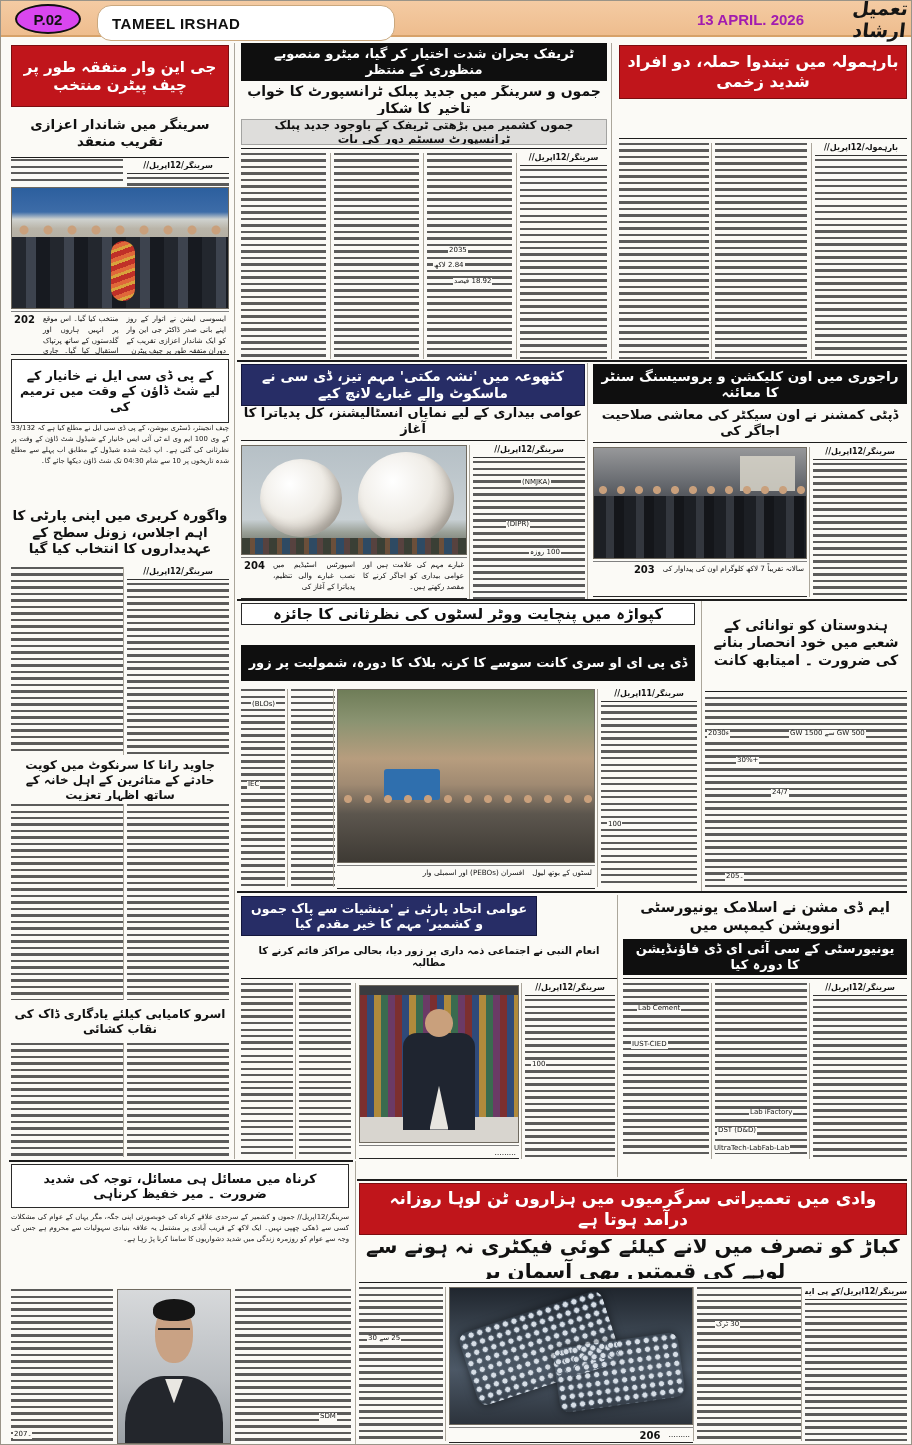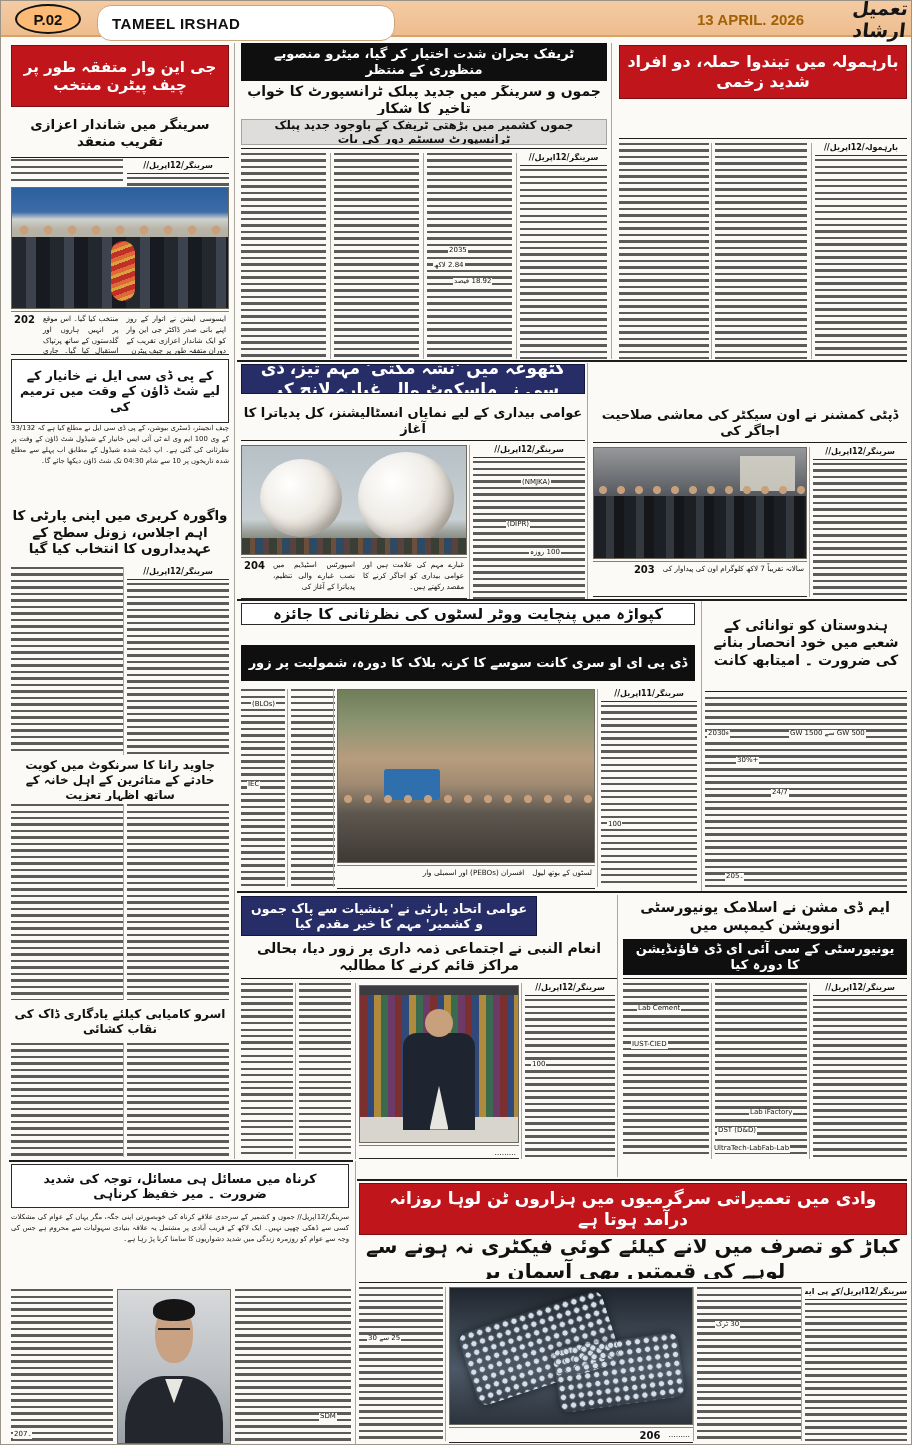--- a/index.html
+++ b/index.html
@@ -23,25 +23,25 @@
   .vline{background:#aba69b;}
   .hrule{background:#1d1d1d;}
   .cap{font-size:7.2px;line-height:1.5;color:#111;text-align:justify;border-top:1px solid #808080;
        border-bottom:1.4px solid #262626;padding:2px 3px;display:flex;gap:8px;align-items:flex-start;overflow:hidden;}
   .cap .no{font-weight:bold;font-size:10px;line-height:1.1;}
   .tok{position:absolute;font-size:7px;line-height:1.1;background:#fbfaf6;padding:0 1px;
        white-space:nowrap;color:#111;z-index:3;}
   .body-sm{font-size:6.9px;line-height:1.6;text-align:justify;color:#141414;overflow:hidden;}
   
   #hdr{background:linear-gradient(180deg,#f4cba3,#eebd8e);border-bottom:2px solid #d7a269;}
-  #badge{border:2.5px solid #111;border-radius:50%;background:#fdba74;display:flex;align-items:center;
+  #badge{border:2.5px solid #111;border-radius:50%;background:#d946ef;display:flex;align-items:center;
          justify-content:center;font-family:"Liberation Sans",sans-serif;font-weight:bold;font-size:15px;color:#111;}
   #masthead{background:#fff;border-radius:14px;border:1px solid #caa87e;display:flex;align-items:center;
          padding:0 14px;font-family:"Liberation Sans",sans-serif;font-weight:bold;font-size:15px;letter-spacing:.5px;color:#101010;}
-  #hdate{font-family:"Liberation Sans",sans-serif;font-weight:bold;font-size:15px;color:#a16207;
+  #hdate{font-family:"Liberation Sans",sans-serif;font-weight:bold;font-size:15px;color:#a21caf;
          display:flex;align-items:center;justify-content:flex-end;}
   #hlogo{font-weight:bold;font-size:19px;color:#151515;transform:skewX(-6deg);display:flex;align-items:center;justify-content:center;}
   
   .photo{position:absolute;overflow:hidden;border:1px solid #6f6a60;box-sizing:border-box;}
   .ph-group{background:linear-gradient(180deg,#2c5f9e 0%,#3d6ca8 20%,#cfd2cf 26%,#b9b4a8 34%,#9a958a 100%);}
   .ph-group .heads{position:absolute;left:0;right:0;top:29%;height:16px;
       background-image:radial-gradient(circle,#c9a07c 0 4px,transparent 5px);background-size:24px 14px;}
   .ph-group .crowd{position:absolute;left:0;right:0;top:41%;bottom:0;
       background:repeating-linear-gradient(90deg,#23272e 0 14px,#3d434e 14px 24px,#171a20 24px 38px);}
   .ph-group .garland{position:absolute;left:46%;top:44%;width:24px;height:50%;border-radius:12px;
@@ -156,40 +156,41 @@
 
   <div class="abs hl red rtl" style="left:618px;top:44px;width:288px;height:54px;font-size:16px">بارہمولہ میں تیندوا حملہ، دو افراد شدید زخمی</div>
   <div class="abs hrule" style="left:618px;top:137px;width:288px;height:1px"></div>
   <div class="abs dl rtl" style="left:814px;top:142px;width:92px;height:13px">بارہمولہ/12اپریل//</div>
   <div class="abs sim" style="left:618px;top:142px;width:90px;height:216px"></div>
   <div class="abs sim" style="left:714px;top:142px;width:92px;height:216px"></div>
   <div class="abs sim" style="left:814px;top:158px;width:92px;height:200px"></div>
   <div class="abs vline" style="left:710px;top:142px;width:1px;height:216px"></div>
   <div class="abs vline" style="left:810px;top:142px;width:1px;height:216px"></div>
 
-  <div class="abs hl navy rtl" style="left:240px;top:363px;width:344px;height:30px;font-size:17px">کٹھوعہ میں 'نشہ مکتی' مہم تیز، ڈی سی نے ماسکوٹ والے غبارے لانچ کیے</div>
+  <div class="abs hl navy rtl" style="left:240px;top:363px;width:344px;height:42px;font-size:14px">کٹھوعہ میں 'نشہ مکتی' مہم تیز، ڈی سی نے ماسکوٹ والے غبارے لانچ کیے</div>
   <div class="abs subh rtl" style="left:240px;top:404px;width:344px;height:32px;font-size:13px">عوامی بیداری کے لیے نمایاں انسٹالیشنز، کل پدیاترا کا آغاز</div>
   <div class="abs hrule" style="left:240px;top:439px;width:344px;height:1px"></div>
   <div class="abs dl rtl" style="left:472px;top:444px;width:112px;height:13px">سرینگر/12اپریل//</div>
   <div class="abs sim" style="left:472px;top:460px;width:112px;height:138px"></div>
   <div class="abs vline" style="left:468px;top:444px;width:1px;height:154px"></div>
   <div class="photo ph-balloons" style="left:240px;top:444px;width:226px;height:110px">
     <div class="balloon" style="left:8%;top:12%;width:82px;height:78px"></div>
     <div class="balloon" style="left:52%;top:6%;width:96px;height:92px"></div>
     <div class="crowdline"></div>
   </div>
   <div class="abs cap rtl" style="left:240px;top:556px;width:226px;height:42px">
     <span>غبارے مہم کی علامت ہیں اور عوامی بیداری کو اجاگر کرنے کا مقصد رکھتے ہیں۔</span>
     <span>اسپورٹس اسٹیڈیم میں نصب غبارے والی تنظیم، پدیاترا کے آغاز کی</span>
     <span class="no">204</span>
   </div>
   <span class="tok" style="left:520px;top:478px">(NMJKA)</span>
   <span class="tok" style="left:505px;top:520px">(DIPR)</span>
   <span class="tok rtl" style="left:528px;top:548px">100 روزہ</span>
 
+  <div class="abs hl blackbar rtl" style="left:592px;top:363px;width:314px;height:40px;font-size:13.5px">راجوری میں اون کلیکشن و پروسیسنگ سنٹر کا معائنہ</div>
   <div class="abs subh rtl" style="left:592px;top:406px;width:314px;height:32px;font-size:13px">ڈپٹی کمشنر نے اون سیکٹر کی معاشی صلاحیت اجاگر کی</div>
   <div class="abs hrule" style="left:592px;top:441px;width:314px;height:1px"></div>
   <div class="abs dl rtl" style="left:812px;top:446px;width:94px;height:13px">سرینگر/12اپریل//</div>
   <div class="abs sim" style="left:812px;top:462px;width:94px;height:134px"></div>
   <div class="abs vline" style="left:808px;top:446px;width:1px;height:150px"></div>
   <div class="photo ph-rajouri" style="left:592px;top:446px;width:214px;height:112px">
     <div class="banner"></div>
       <div class="heads"></div>
       <div class="crowd"></div>
   </div>
@@ -222,21 +223,21 @@
   <div class="abs subh rtl" style="left:704px;top:598px;width:202px;height:88px;font-size:14px">ہندوستان کو توانائی کے شعبے میں خود انحصار بنانے کی ضرورت ۔ امیتابھ کانت</div>
   <div class="abs hrule" style="left:704px;top:690px;width:202px;height:1px"></div>
   <div class="abs sim" style="left:704px;top:696px;width:202px;height:190px"></div>
   <span class="tok" style="left:706px;top:729px">2030ء</span>
   <span class="tok rtl" style="left:788px;top:729px">GW 500 سے GW 1500</span>
   <span class="tok" style="left:735px;top:756px">30%+</span>
   <span class="tok" style="left:770px;top:788px">24/7</span>
   <span class="tok" style="left:724px;top:872px">205۔</span>
 
   <div class="abs hl navy rtl" style="left:240px;top:895px;width:296px;height:40px;font-size:12.5px">عوامی اتحاد پارٹی نے 'منشیات سے پاک جموں و کشمیر' مہم کا خیر مقدم کیا</div>
-  <div class="abs subh rtl" style="left:240px;top:938px;width:376px;height:36px;font-size:14px">انعام النبی نے اجتماعی ذمہ داری پر زور دیا، بحالی مراکز قائم کرنے کا مطالبہ</div>
+  <div class="abs subh rtl" style="left:240px;top:938px;width:376px;height:36px;font-size:10px">انعام النبی نے اجتماعی ذمہ داری پر زور دیا، بحالی مراکز قائم کرنے کا مطالبہ</div>
   <div class="abs hrule" style="left:240px;top:977px;width:376px;height:1px"></div>
   <div class="abs dl rtl" style="left:524px;top:982px;width:90px;height:13px">سرینگر/12اپریل//</div>
   <div class="abs sim" style="left:524px;top:998px;width:90px;height:160px"></div>
   <div class="photo ph-books" style="left:358px;top:984px;width:160px;height:158px">
     <div class="desk"></div>
       <div class="person"></div>
       <div class="head"></div>
       <div class="shirt"></div>
   </div>
   <div class="abs cap rtl" style="left:358px;top:1144px;width:160px;height:14px">

